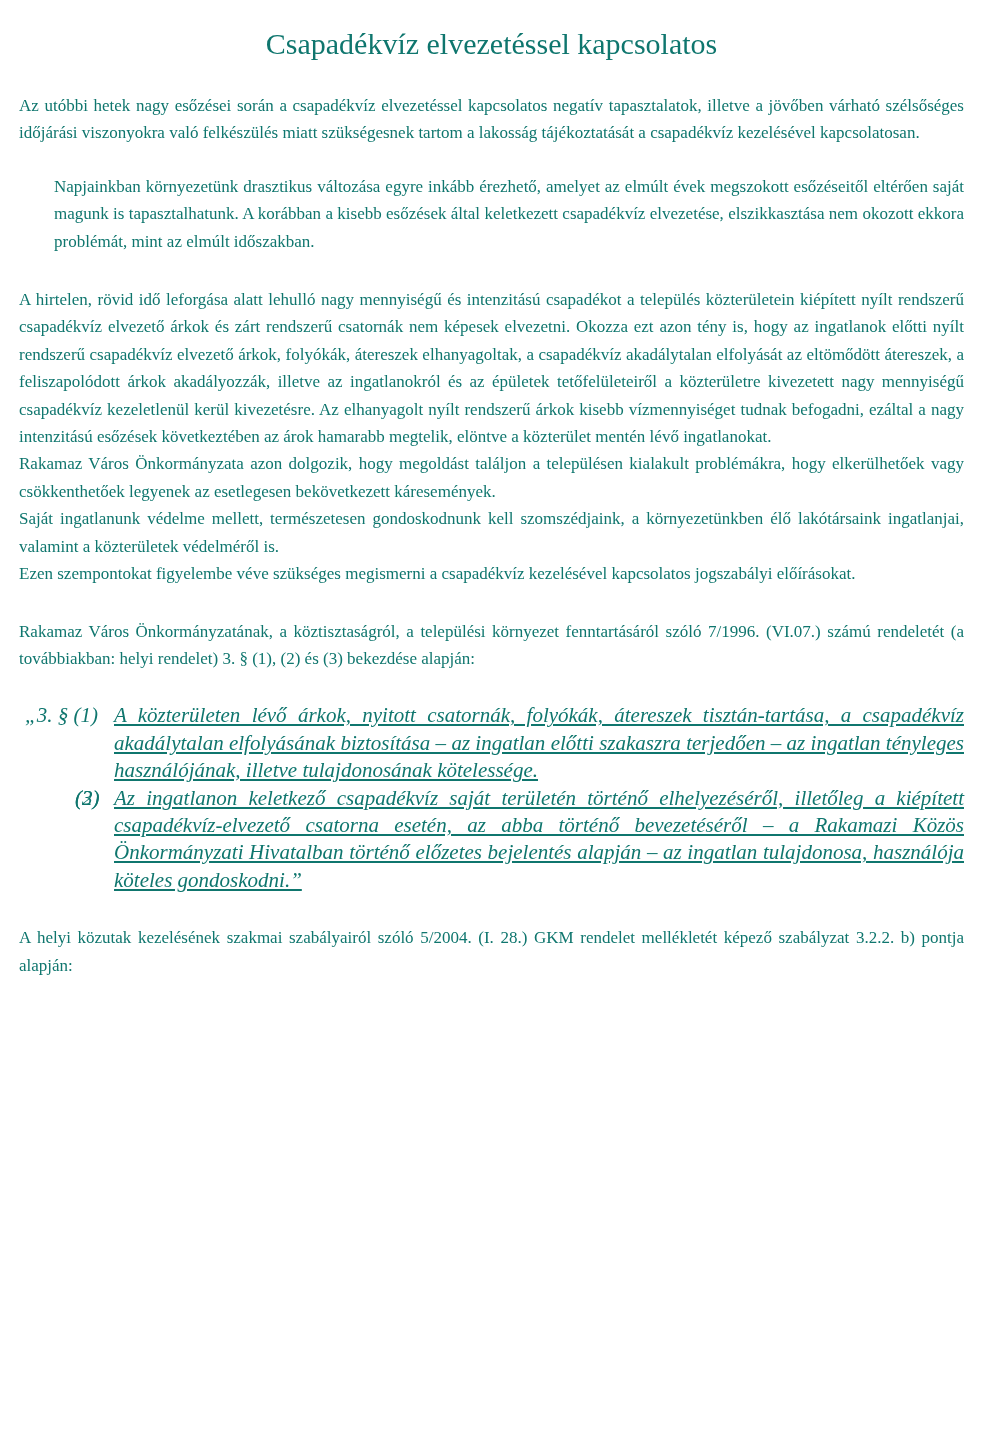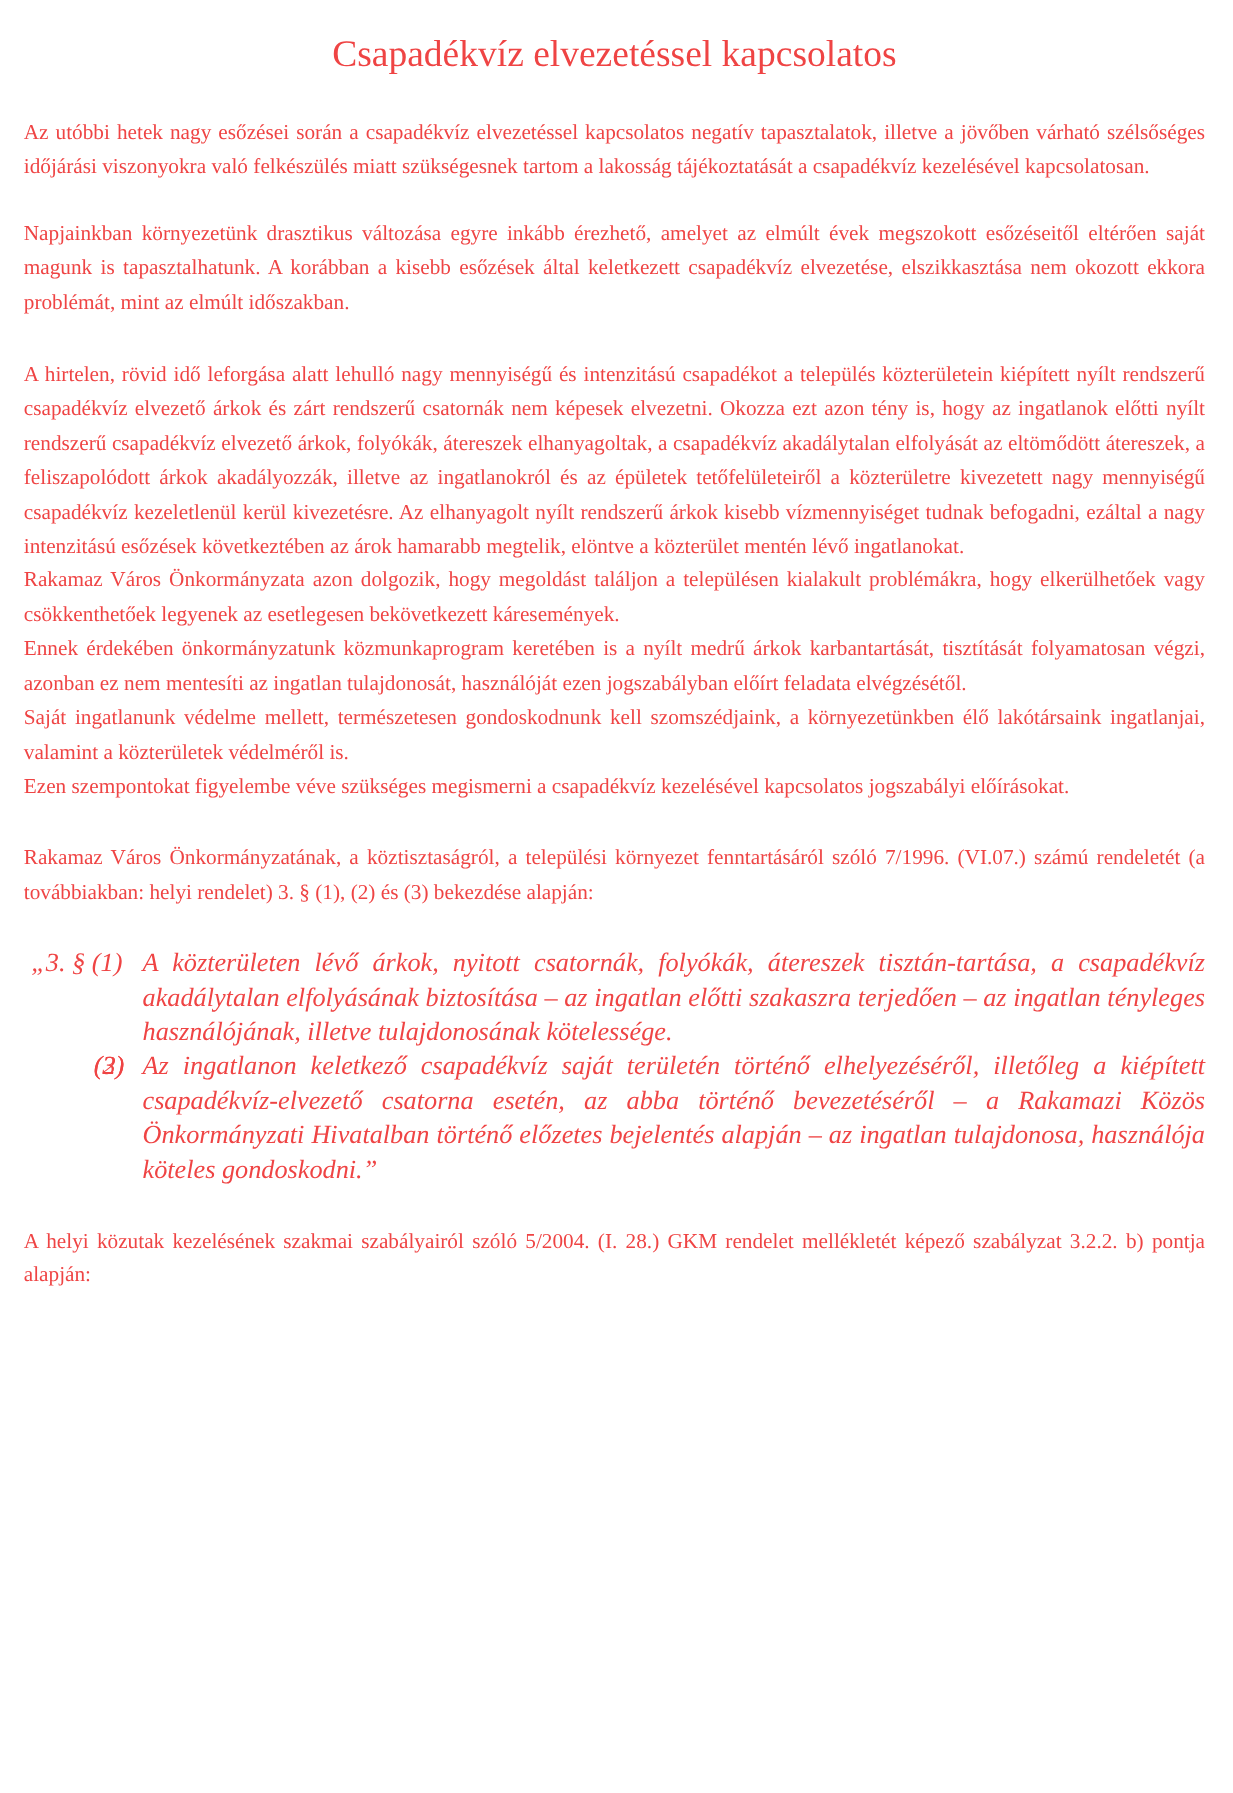--- a/index.html
+++ b/index.html
@@ -6,51 +6,52 @@
     margin: 0;
     padding: 0;
     background: #ffffff;
   }
   .page {
     position: relative;
     box-sizing: border-box;
     width: 986px;
     height: 1434px;
     background: #ffffff;
-    color: #ef4444;
+    color: #0f766e;
     font-family: "Liberation Serif", "DejaVu Serif", serif;
     padding: 24px 22px 0 19px;
     overflow: hidden;
   }
   .doc-title {
     text-align: center;
     font-size: 30px;
     line-height: 40px;
     font-weight: normal;
   }
   .para {
     font-size: 17px;
     line-height: 27.4px;
     text-align: justify;
     hyphens: none;
   }
   .gap-after-title { margin-top: 28px; }
-  .gap-small       { margin-top: 26px; }
+  .gap-small       { margin-top: 26px; margin-left: 35px; }
   .gap             { margin-top: 30px; }
   .gap-block       { margin-top: 31px; }
   .quote {
     font-style: italic;
   }
   .quote-item {
     position: relative;
     padding-left: 95px;
     font-size: 21px;
     line-height: 27.4px;
     text-align: justify;
     hyphens: none;
+    text-decoration: underline;
   }
   .q-marker {
     position: absolute;
     top: 0;
     white-space: nowrap;
   }
   .quote-item.q-first .q-marker { left: 6px; }
   .quote-item.q-rest  .q-marker { left: 56px; }
 </style>
 </head>
@@ -62,21 +63,20 @@
     <div>Csapadékvíz elvezetéssel kapcsolatos</div>
   </div>
 
   <div class="para gap-after-title">Az utóbbi hetek nagy esőzései során a csapadékvíz elvezetéssel kapcsolatos negatív tapasztalatok, illetve a jövőben várható szélsőséges időjárási viszonyokra való felkészülés miatt szükségesnek tartom a lakosság tájékoztatását a csapadékvíz kezelésével kapcsolatosan.</div>
 
   <div class="para gap-small">Napjainkban környezetünk drasztikus változása egyre inkább érezhető, amelyet az elmúlt évek megszokott esőzéseitől eltérően saját magunk is tapasztalhatunk. A korábban a kisebb esőzések által keletkezett csapadékvíz elvezetése, elszikkasztása nem okozott ekkora problémát, mint az elmúlt időszakban.</div>
 
   <div class="gap-block">
     <div class="para">A hirtelen, rövid idő leforgása alatt lehulló nagy mennyiségű és intenzitású csapadékot a település közterületein kiépített nyílt rendszerű csapadékvíz elvezető árkok és zárt rendszerű csatornák nem képesek elvezetni. Okozza ezt azon tény is, hogy az ingatlanok előtti nyílt rendszerű csapadékvíz elvezető árkok, folyókák, átereszek elhanyagoltak, a csapadékvíz akadálytalan elfolyását az eltömődött átereszek, a feliszapolódott árkok akadályozzák, illetve az ingatlanokról és az épületek tetőfelületeiről a közterületre kivezetett nagy mennyiségű csapadékvíz kezeletlenül kerül kivezetésre. Az elhanyagolt nyílt rendszerű árkok kisebb vízmennyiséget tudnak befogadni, ezáltal a nagy intenzitású esőzések következtében az árok hamarabb megtelik, elöntve a közterület mentén lévő ingatlanokat.</div>
     <div class="para">Rakamaz Város Önkormányzata azon dolgozik, hogy megoldást találjon a településen kialakult problémákra, hogy elkerülhetőek vagy csökkenthetőek legyenek az esetlegesen bekövetkezett káresemények.</div>
-    <div class="para">Ennek érdekében önkormányzatunk közmunkaprogram keretében is a nyílt medrű árkok karbantartását, tisztítását folyamatosan végzi, azonban ez nem mentesíti az ingatlan tulajdonosát, használóját ezen jogszabályban előírt feladata elvégzésétől.</div>
     <div class="para">Saját ingatlanunk védelme mellett, természetesen gondoskodnunk kell szomszédjaink, a környezetünkben élő lakótársaink ingatlanjai, valamint a közterületek védelméről is.</div>
     <div class="para">Ezen szempontokat figyelembe véve szükséges megismerni a csapadékvíz kezelésével kapcsolatos jogszabályi előírásokat.</div>
   </div>
 
   <div class="para gap">Rakamaz Város Önkormányzatának, a köztisztaságról, a települési környezet fenntartásáról szóló 7/1996. (VI.07.) számú rendeletét (a továbbiakban: helyi rendelet) 3. § (1), (2) és (3) bekezdése alapján:</div>
 
   <div class="quote gap">
     <div class="quote-item q-first">
       <span class="q-marker">„3. § (1)</span>
       <span>A közterületen lévő árkok, nyitott csatornák, folyókák, átereszek tisztán-tartása, a csapadékvíz akadálytalan elfolyásának biztosítása – az ingatlan előtti szakaszra terjedően – az ingatlan tényleges használójának, illetve tulajdonosának kötelessége.</span>

